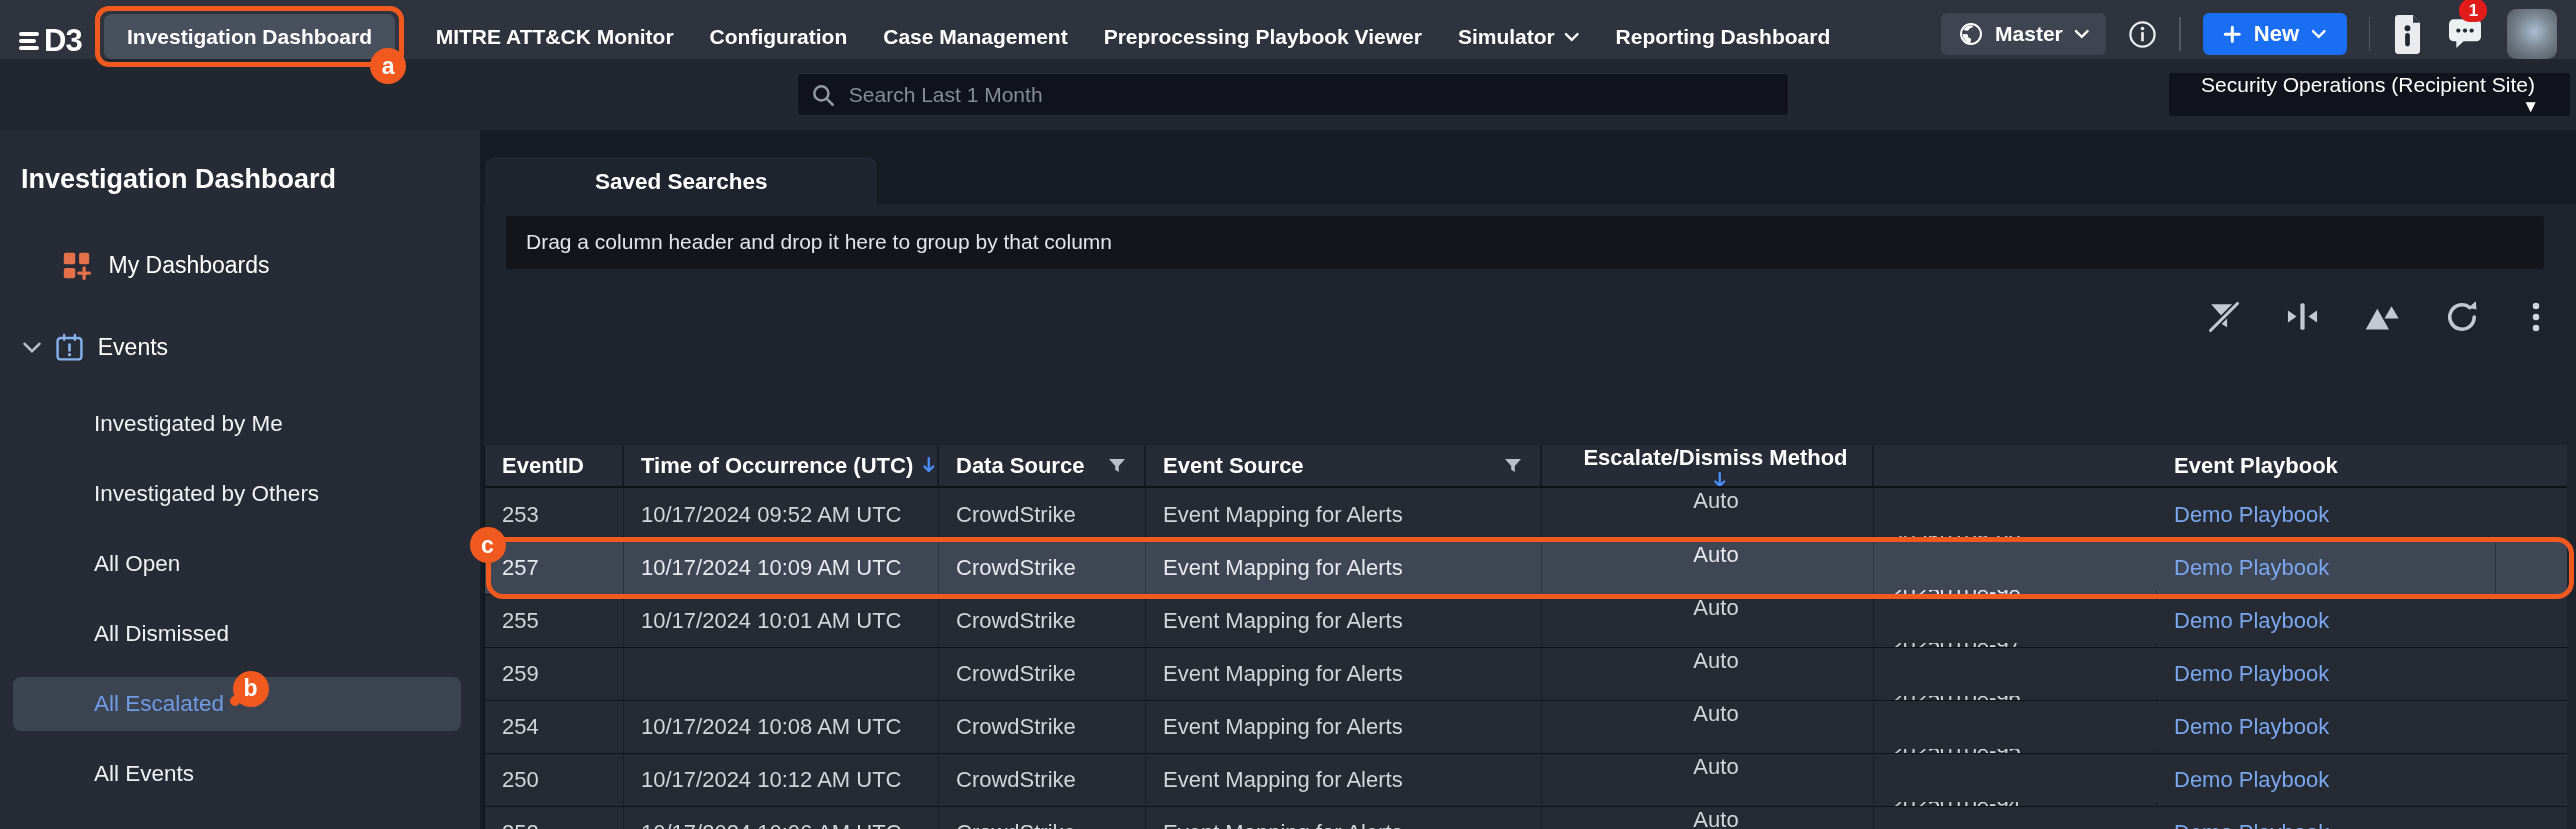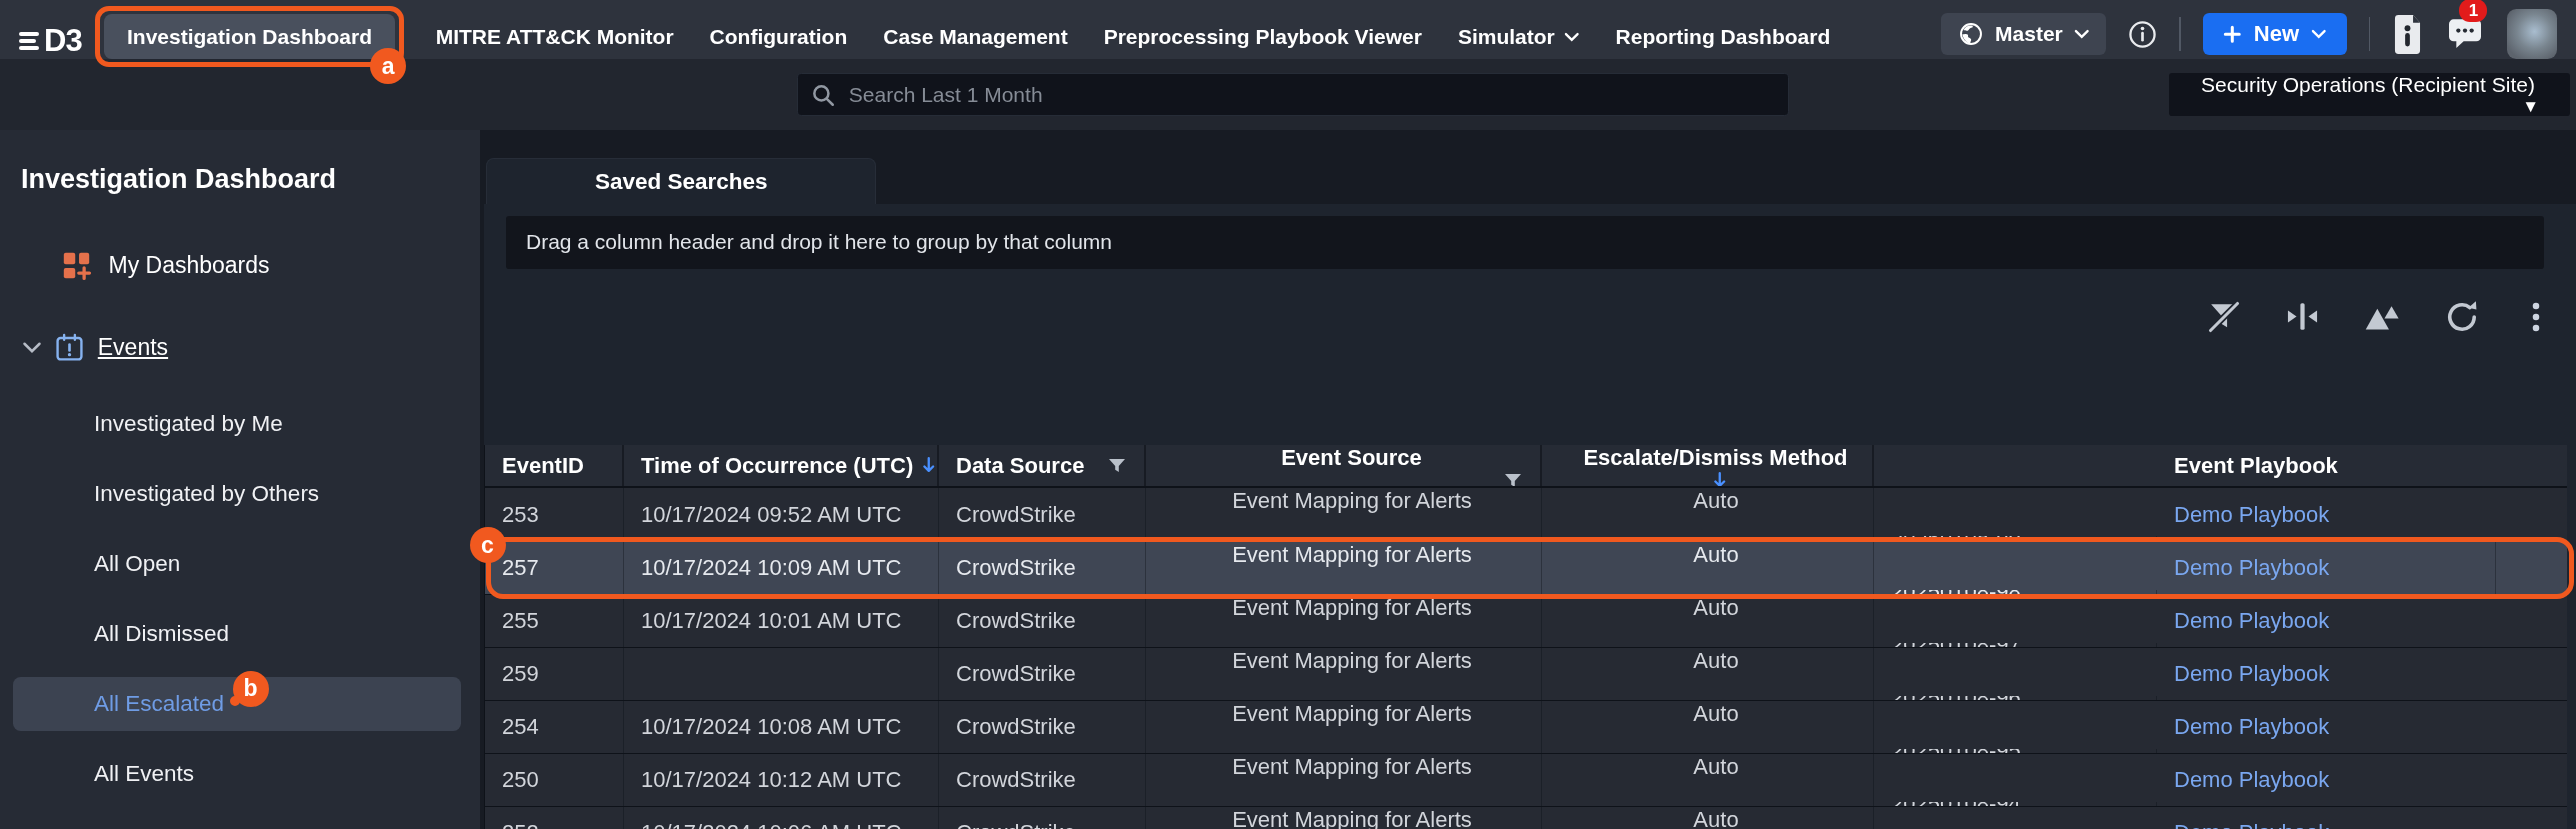--- a/index.html
+++ b/index.html
@@ -74,21 +74,21 @@
   .site-select .tri { margin-left:auto; font-size:17px; color:#fff; }
 
   
   .sidebar { position:absolute; left:0; top:130px; width:480px; height:699px; background:#262b35; }
   .sidebar h1 { position:absolute; left:21px; top:34px; font-size:27px; font-weight:700; color:#fff; }
   .side-item, .side-group {
     position:absolute; left:0; width:100%; height:40px;
     display:flex; align-items:center; cursor:pointer; color:#fff; font-size:23px;
   }
   .side-item { top:115px; padding-left:60px; gap:15.5px; }
-  .side-group { top:197px; padding-left:22px; gap:12.4px;text-decoration:underline; }
+  .side-group { top:197px; padding-left:22px; gap:12.4px; }
   .side-sub { position:absolute; left:0; top:259px; width:100%; list-style:none; }
   .side-sub li {
     position:relative; height:70px; display:flex; align-items:center;
     padding-left:94px; font-size:22.5px; color:#f0f1f4; cursor:pointer;
   }
   .side-sub li .hl-box {
     position:absolute; left:13px; right:18.6px; top:7.7px; bottom:7.7px;
     background:#3c4351; border-radius:7.7px; z-index:0;
   }
   .side-sub li span { position:relative; z-index:2; }
@@ -123,21 +123,21 @@
   .grid-row { position:relative; display:flex; height:53px; background:#262a33; border-top:1.5px solid #0e1219; }
   .grid-row:first-child { border-top:none; }
   .gr-cell {
     display:flex; align-items:center; padding-left:17px; font-size:22px; color:#d2d5db;
     border-right:0.8px solid rgba(10,14,20,0.35); white-space:nowrap; overflow:hidden;
   }
   .gr-cell:last-child { border-right:none; }
   .grid-row.selected { background:#3f4654; }
   .grid-row.selected .gr-cell { color:#e6e9ee; }
   .link { color:var(--link_blue,#7aa7f0); cursor:pointer; }
-  .c0{width:139px;} .c1{width:315px;} .c2{width:207px;} .c3{width:396px;flex-direction:column;}
+  .c0{width:139px;} .c1{width:315px;} .c2{width:207px;} .c3{width:396px;}
   .c4{width:332px;flex-direction:column;} .c5{width:283px;margin-top:48px;} .c6{width:339px;}
 
   
   .ann-border { position:absolute; border:5.4px solid var(--accent_orange,#f1591f); pointer-events:none; z-index:5; }
   .ann-badge {
     position:absolute; width:36px; height:36px; border-radius:50%;
     background:var(--accent_orange,#f1591f); color:#fff; font-size:23px; font-weight:700;
     display:flex; align-items:center; justify-content:center; z-index:6; pointer-events:none;
   }
   .ann-a-border { inset:-7.7px -9.3px -7.7px -9.3px; border-radius:14px; }

